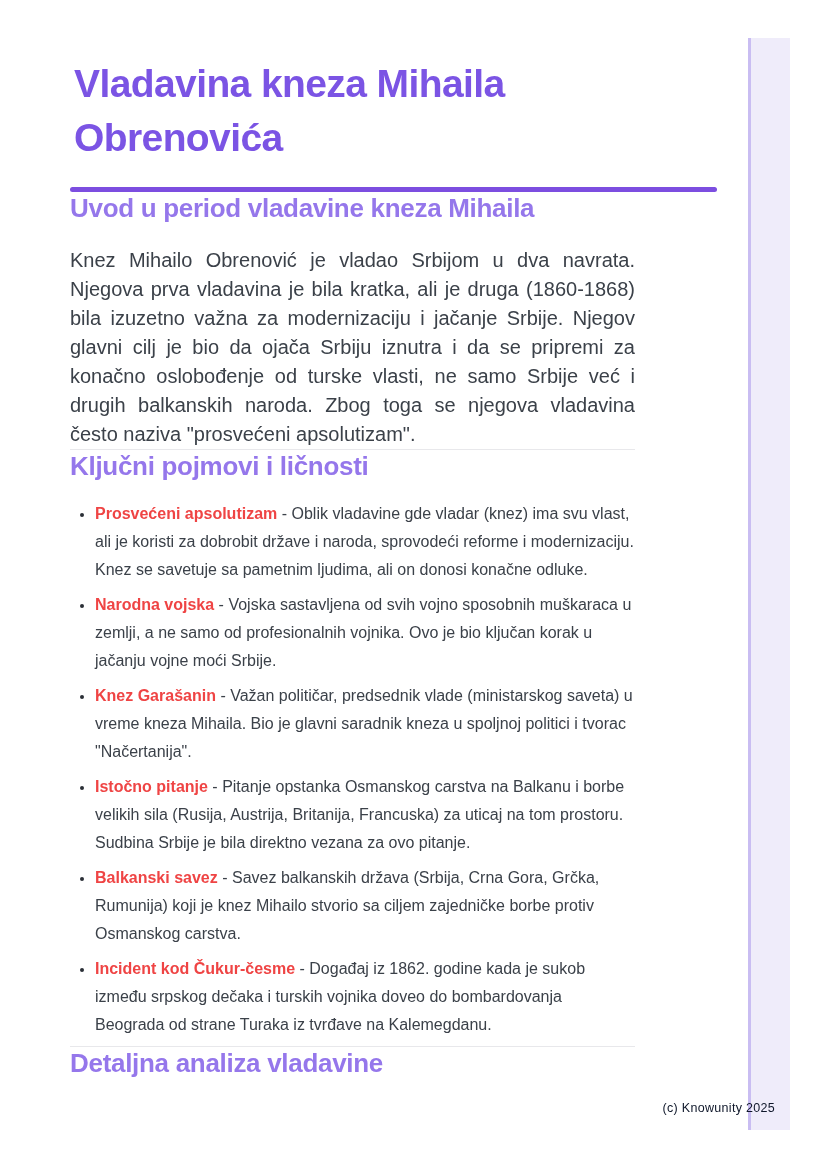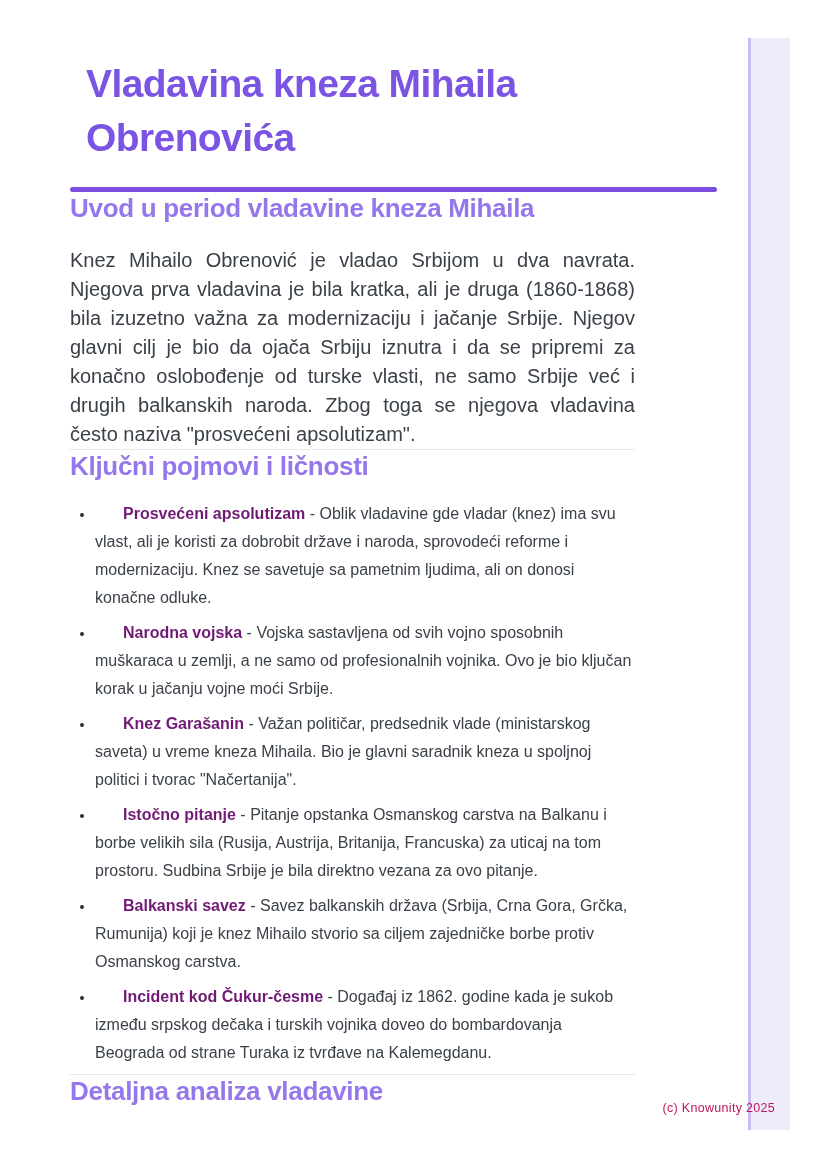--- a/index.html
+++ b/index.html
@@ -26,21 +26,21 @@
 
   .content {
     position: absolute;
     left: 70px;
     top: 0;
     width: 565px;
     z-index: 2;
   }
 
   h1.doc-title {
-    margin: 57px 0 0 16px;
+    margin: 57px 0 0 4px;
     font-size: 39px;
     line-height: 54px;
     font-weight: bold;
     letter-spacing: -0.6px;
     color: #7b54e4;
   }
 
   .title-rule {
     margin-top: 22px;
     width: 647px;
@@ -87,31 +87,30 @@
   ul.concept-list li {
     font-size: 16px;
     line-height: 28px;
     color: #3b4149;
     margin-bottom: 7px;
     padding-left: 0;
   }
   ul.concept-list li::marker { color: #2a2f36; font-size: 14px; }
   ul.concept-list .term {
     font-weight: bold;
-    color: #701a75;
-    margin-left: 28px;
+    color: #ef4444;
   }
 
   .watermark {
     position: absolute;
     top: 1101px;
     right: 53px;
     font-size: 12.5px;
     letter-spacing: 0.3px;
-    color: #be185d;
+    color: #0f172a;
     z-index: 3;
   }
 </style>
 </head>
 <body>
 
 <div class="side-strip"></div>
 
 <main class="content">
 

